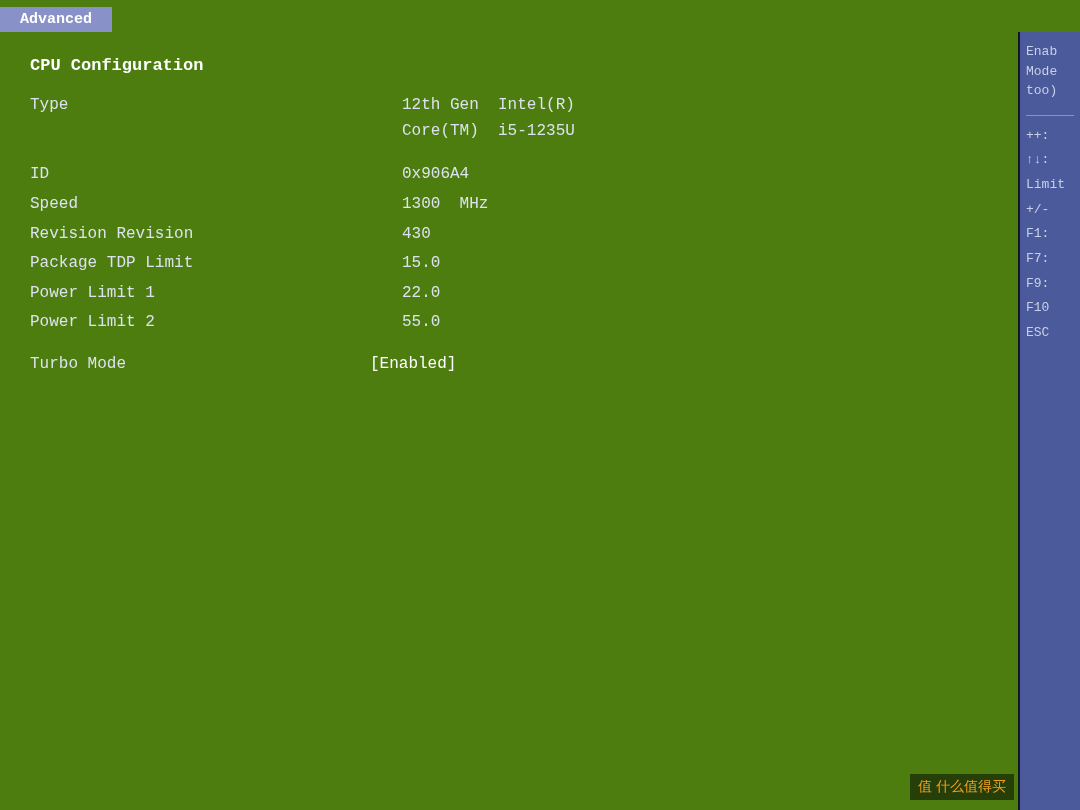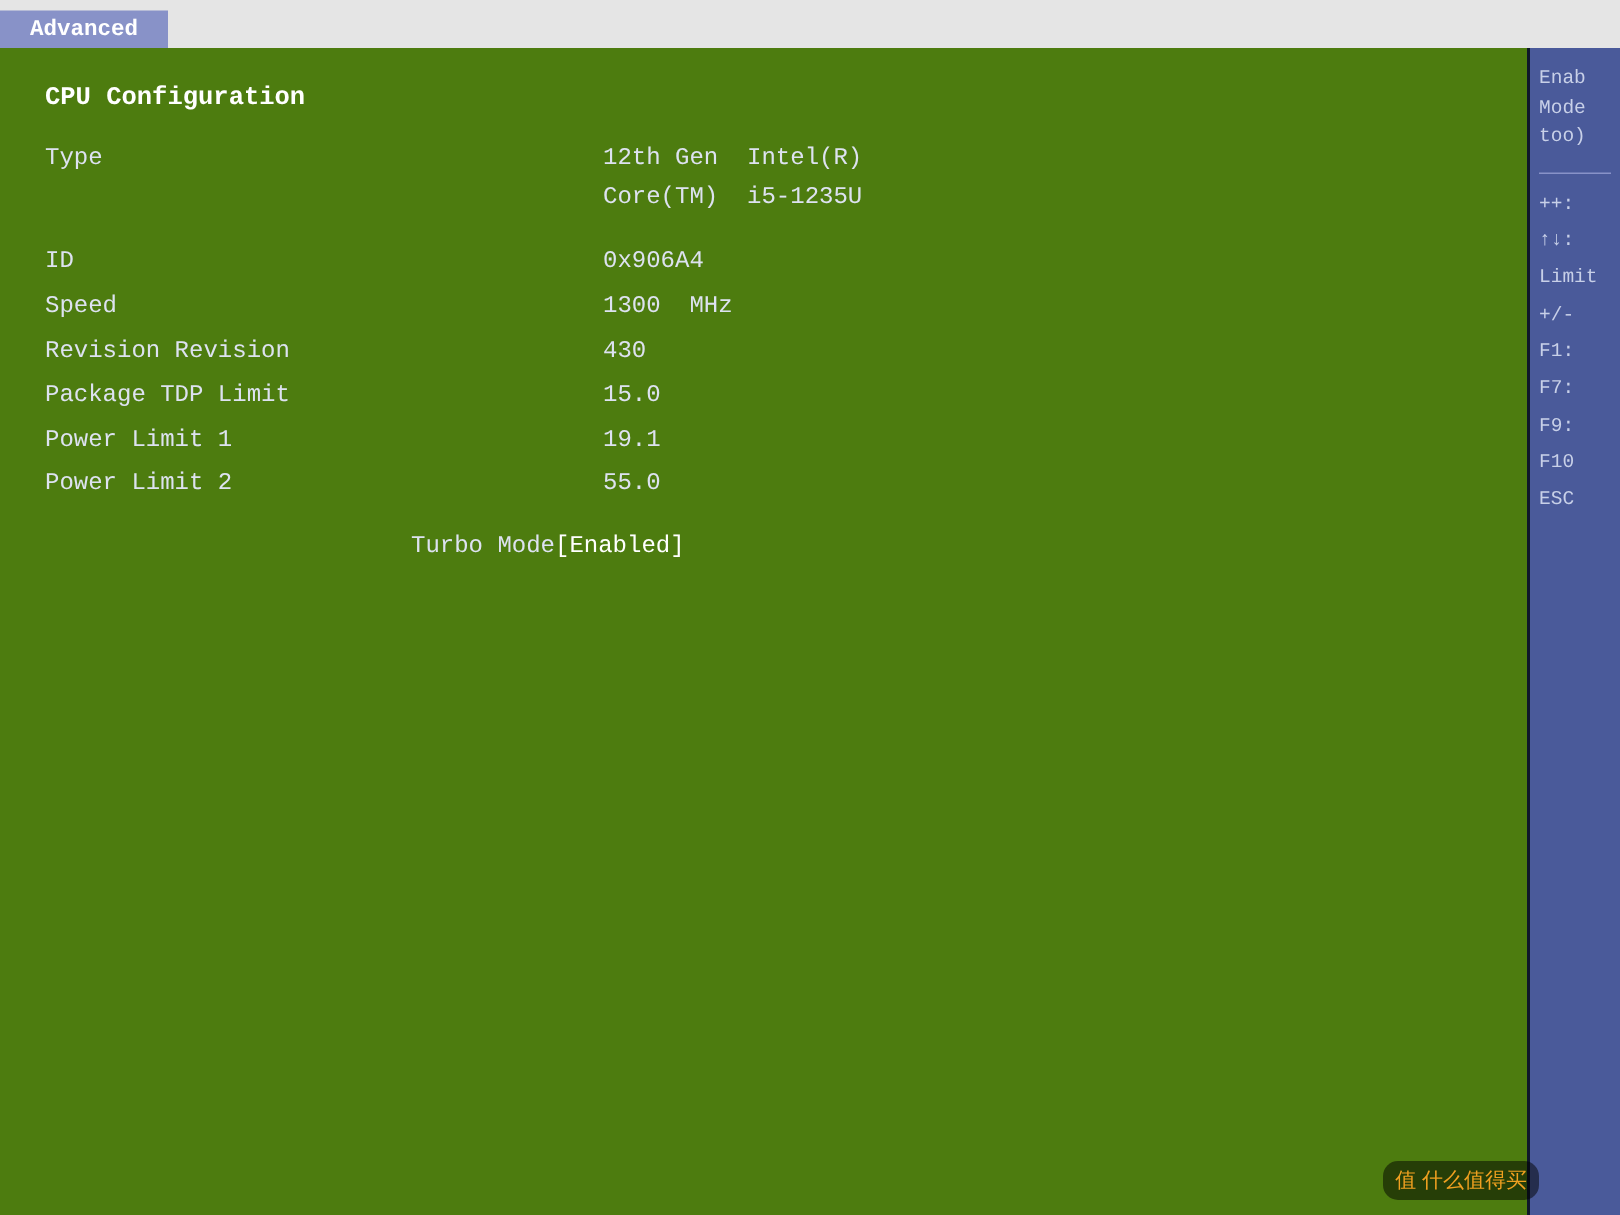--- a/index.html
+++ b/index.html
@@ -22,21 +22,21 @@
       height: 810px;
       background: #8892c8;
       position: relative;
       display: flex;
       flex-direction: column;
     }
 
     
     .tab-bar {
       width: 100%;
-      background: #e5e5e5;
+      background: #4d7c0f;
       display: flex;
       align-items: flex-end;
       padding-top: 4px;
       height: 32px;
     }
 
     .tab-item {
       padding: 4px 20px;
       font-size: 15px;
       color: #c8d0e8;
@@ -92,21 +92,20 @@
 
     .config-value {
       flex: 1;
       color: #dde2f0;
       font-size: 16px;
     }
 
     .turbo-row {
       margin-top: 16px;
       display: flex;
-      text-align: right;
     }
 
     .turbo-label {
       width: 340px;
       color: #dde2f0;
       font-size: 16px;
     }
 
     .turbo-value {
       color: #ffffff;
@@ -141,26 +140,26 @@
     .sidebar-keys {
       font-size: 13px;
       line-height: 1.9;
       color: #c8d0e8;
     }
 
     
     .watermark {
       position: absolute;
       bottom: 10px;
-      right: 54px;
+      right: 66px;
       background: rgba(0,0,0,0.5);
       color: #f0a020;
       font-size: 14px;
       padding: 4px 8px;
-      border-radius: 10px;
+      border-radius: 0;
       font-family: sans-serif;
     }
   </style>
 </head>
 <body>
 
 <div class="bios-screen">
 
   <div class="tab-bar">
     <div class="tab-item active">Advanced</div>
@@ -196,21 +195,21 @@
           <div class="config-value">430</div>
         </div>
 
         <div class="config-row">
           <div class="config-label">Package TDP Limit</div>
           <div class="config-value">15.0</div>
         </div>
 
         <div class="config-row">
           <div class="config-label">Power Limit 1</div>
-          <div class="config-value">19.1</div>
+          <div class="config-value">22.0</div>
         </div>
 
         <div class="config-row">
           <div class="config-label">Power Limit 2</div>
           <div class="config-value">55.0</div>
         </div>
 
       </div>
 
       <div class="turbo-row">

